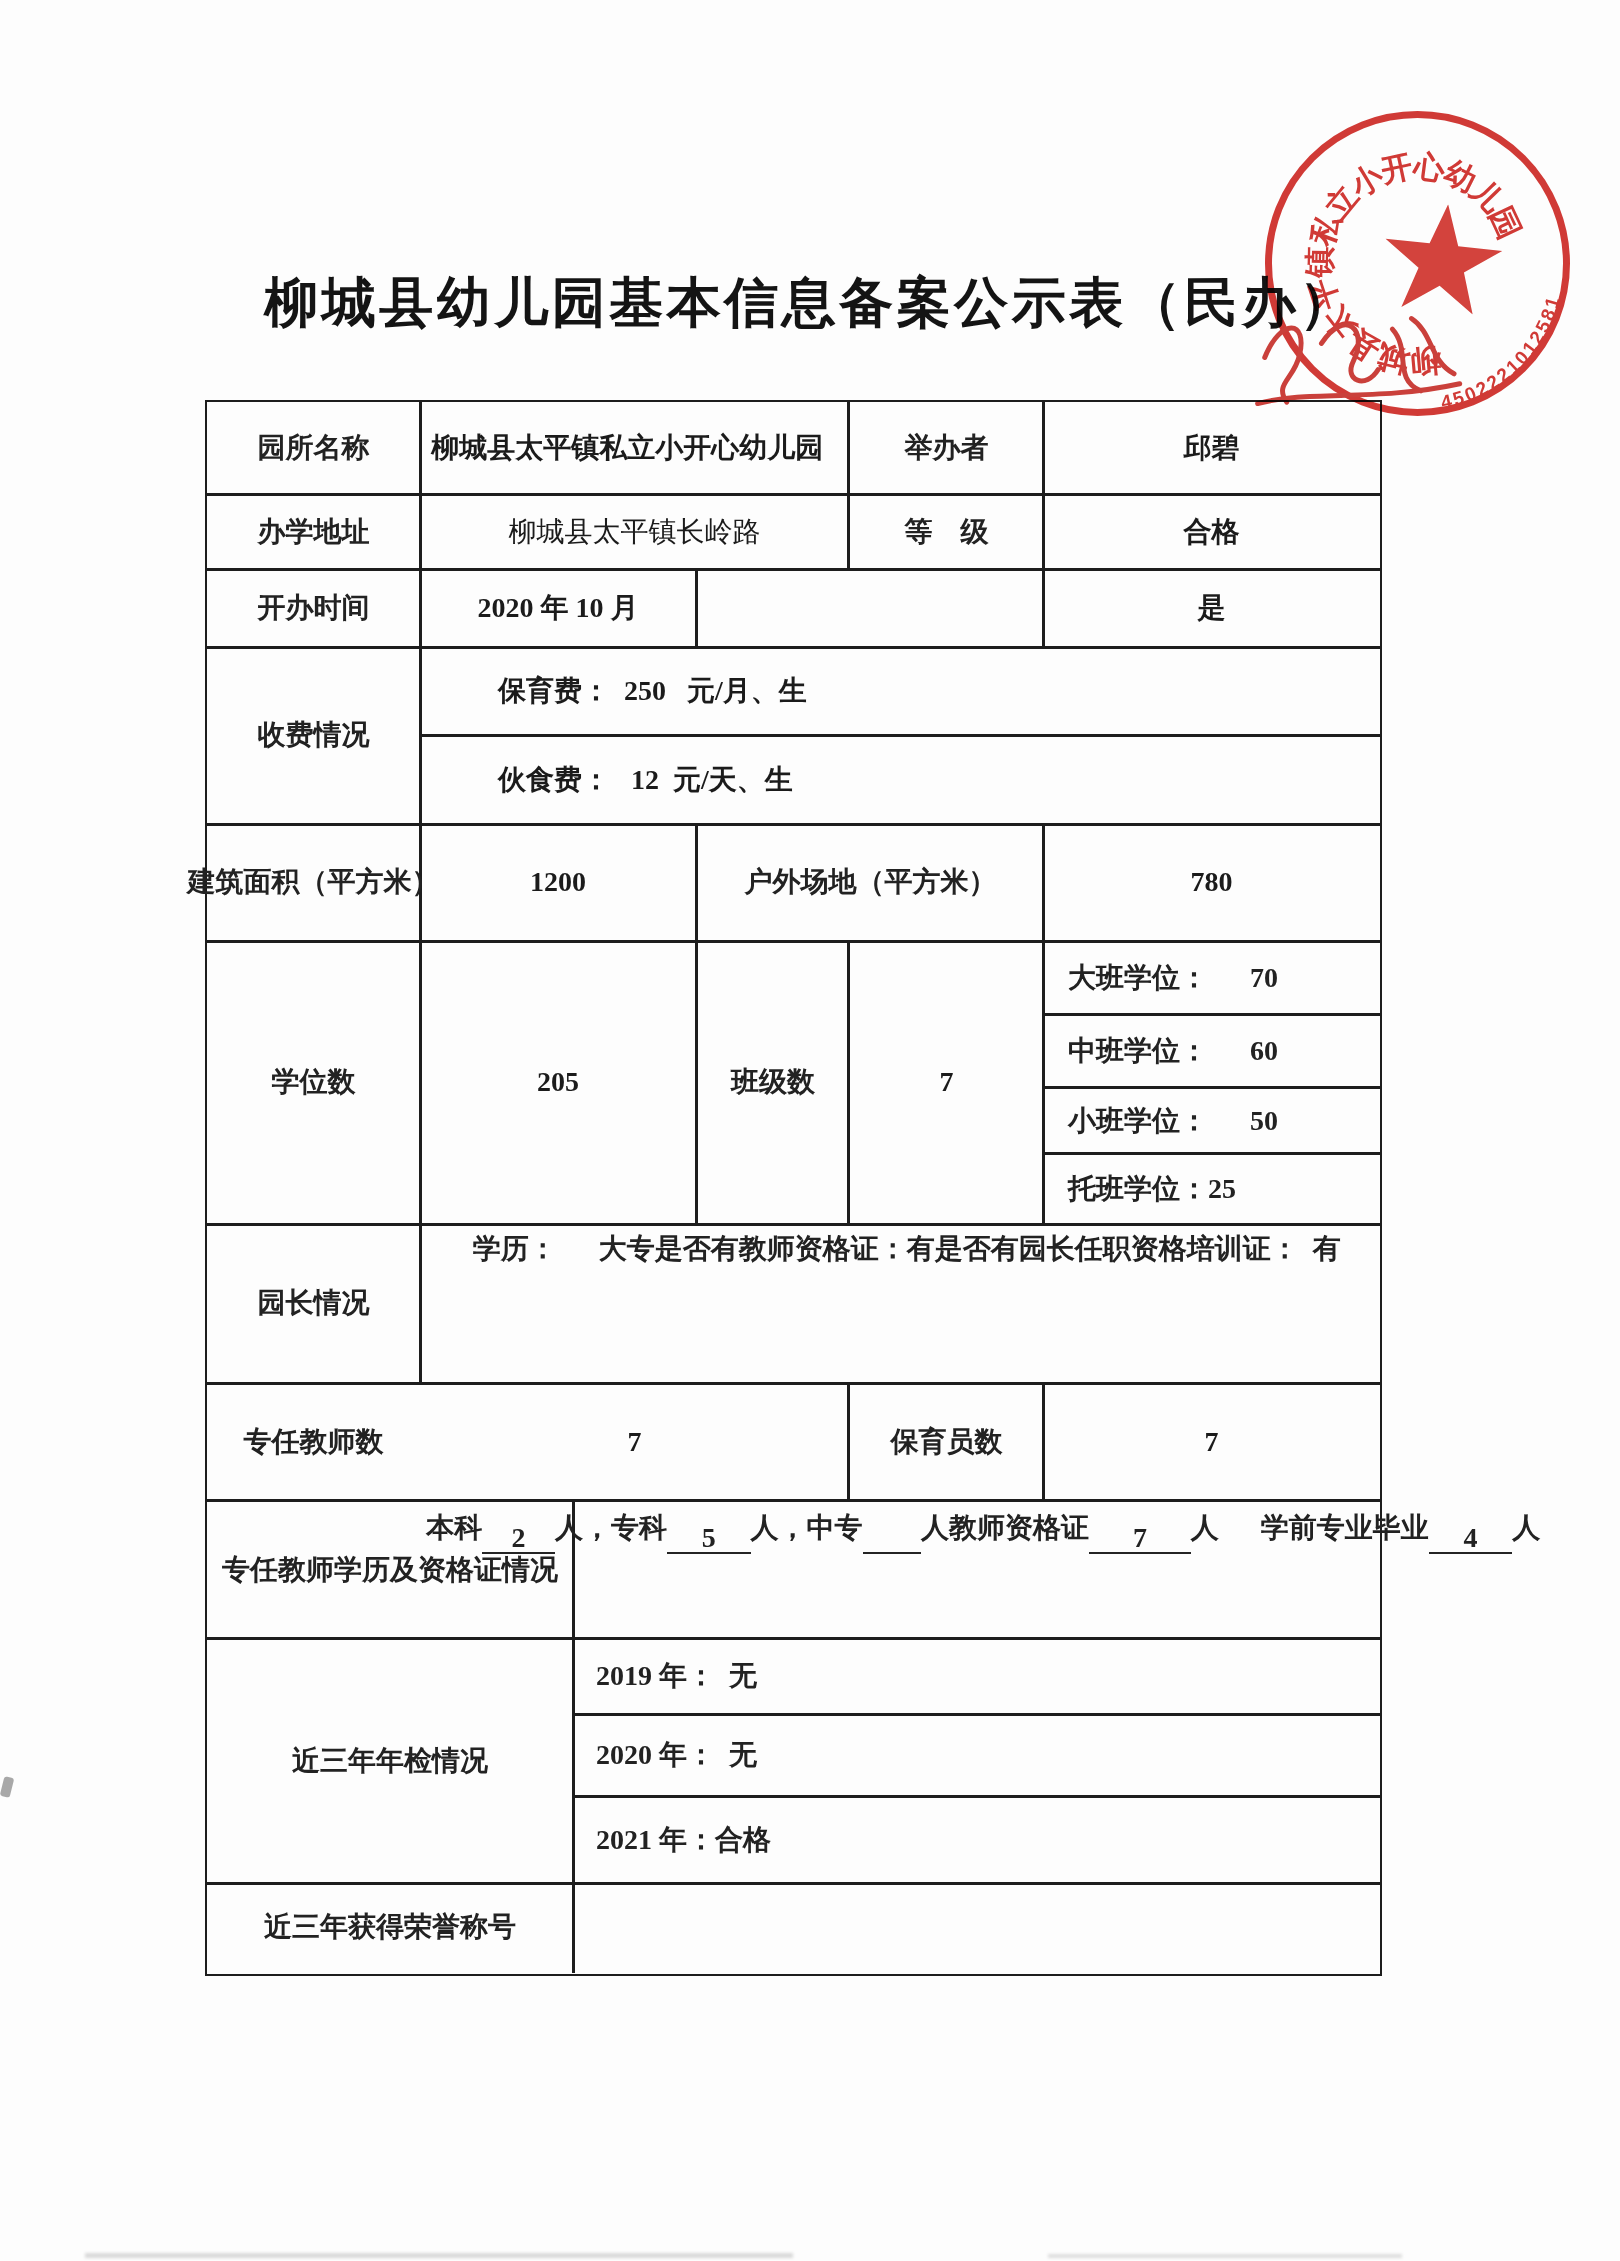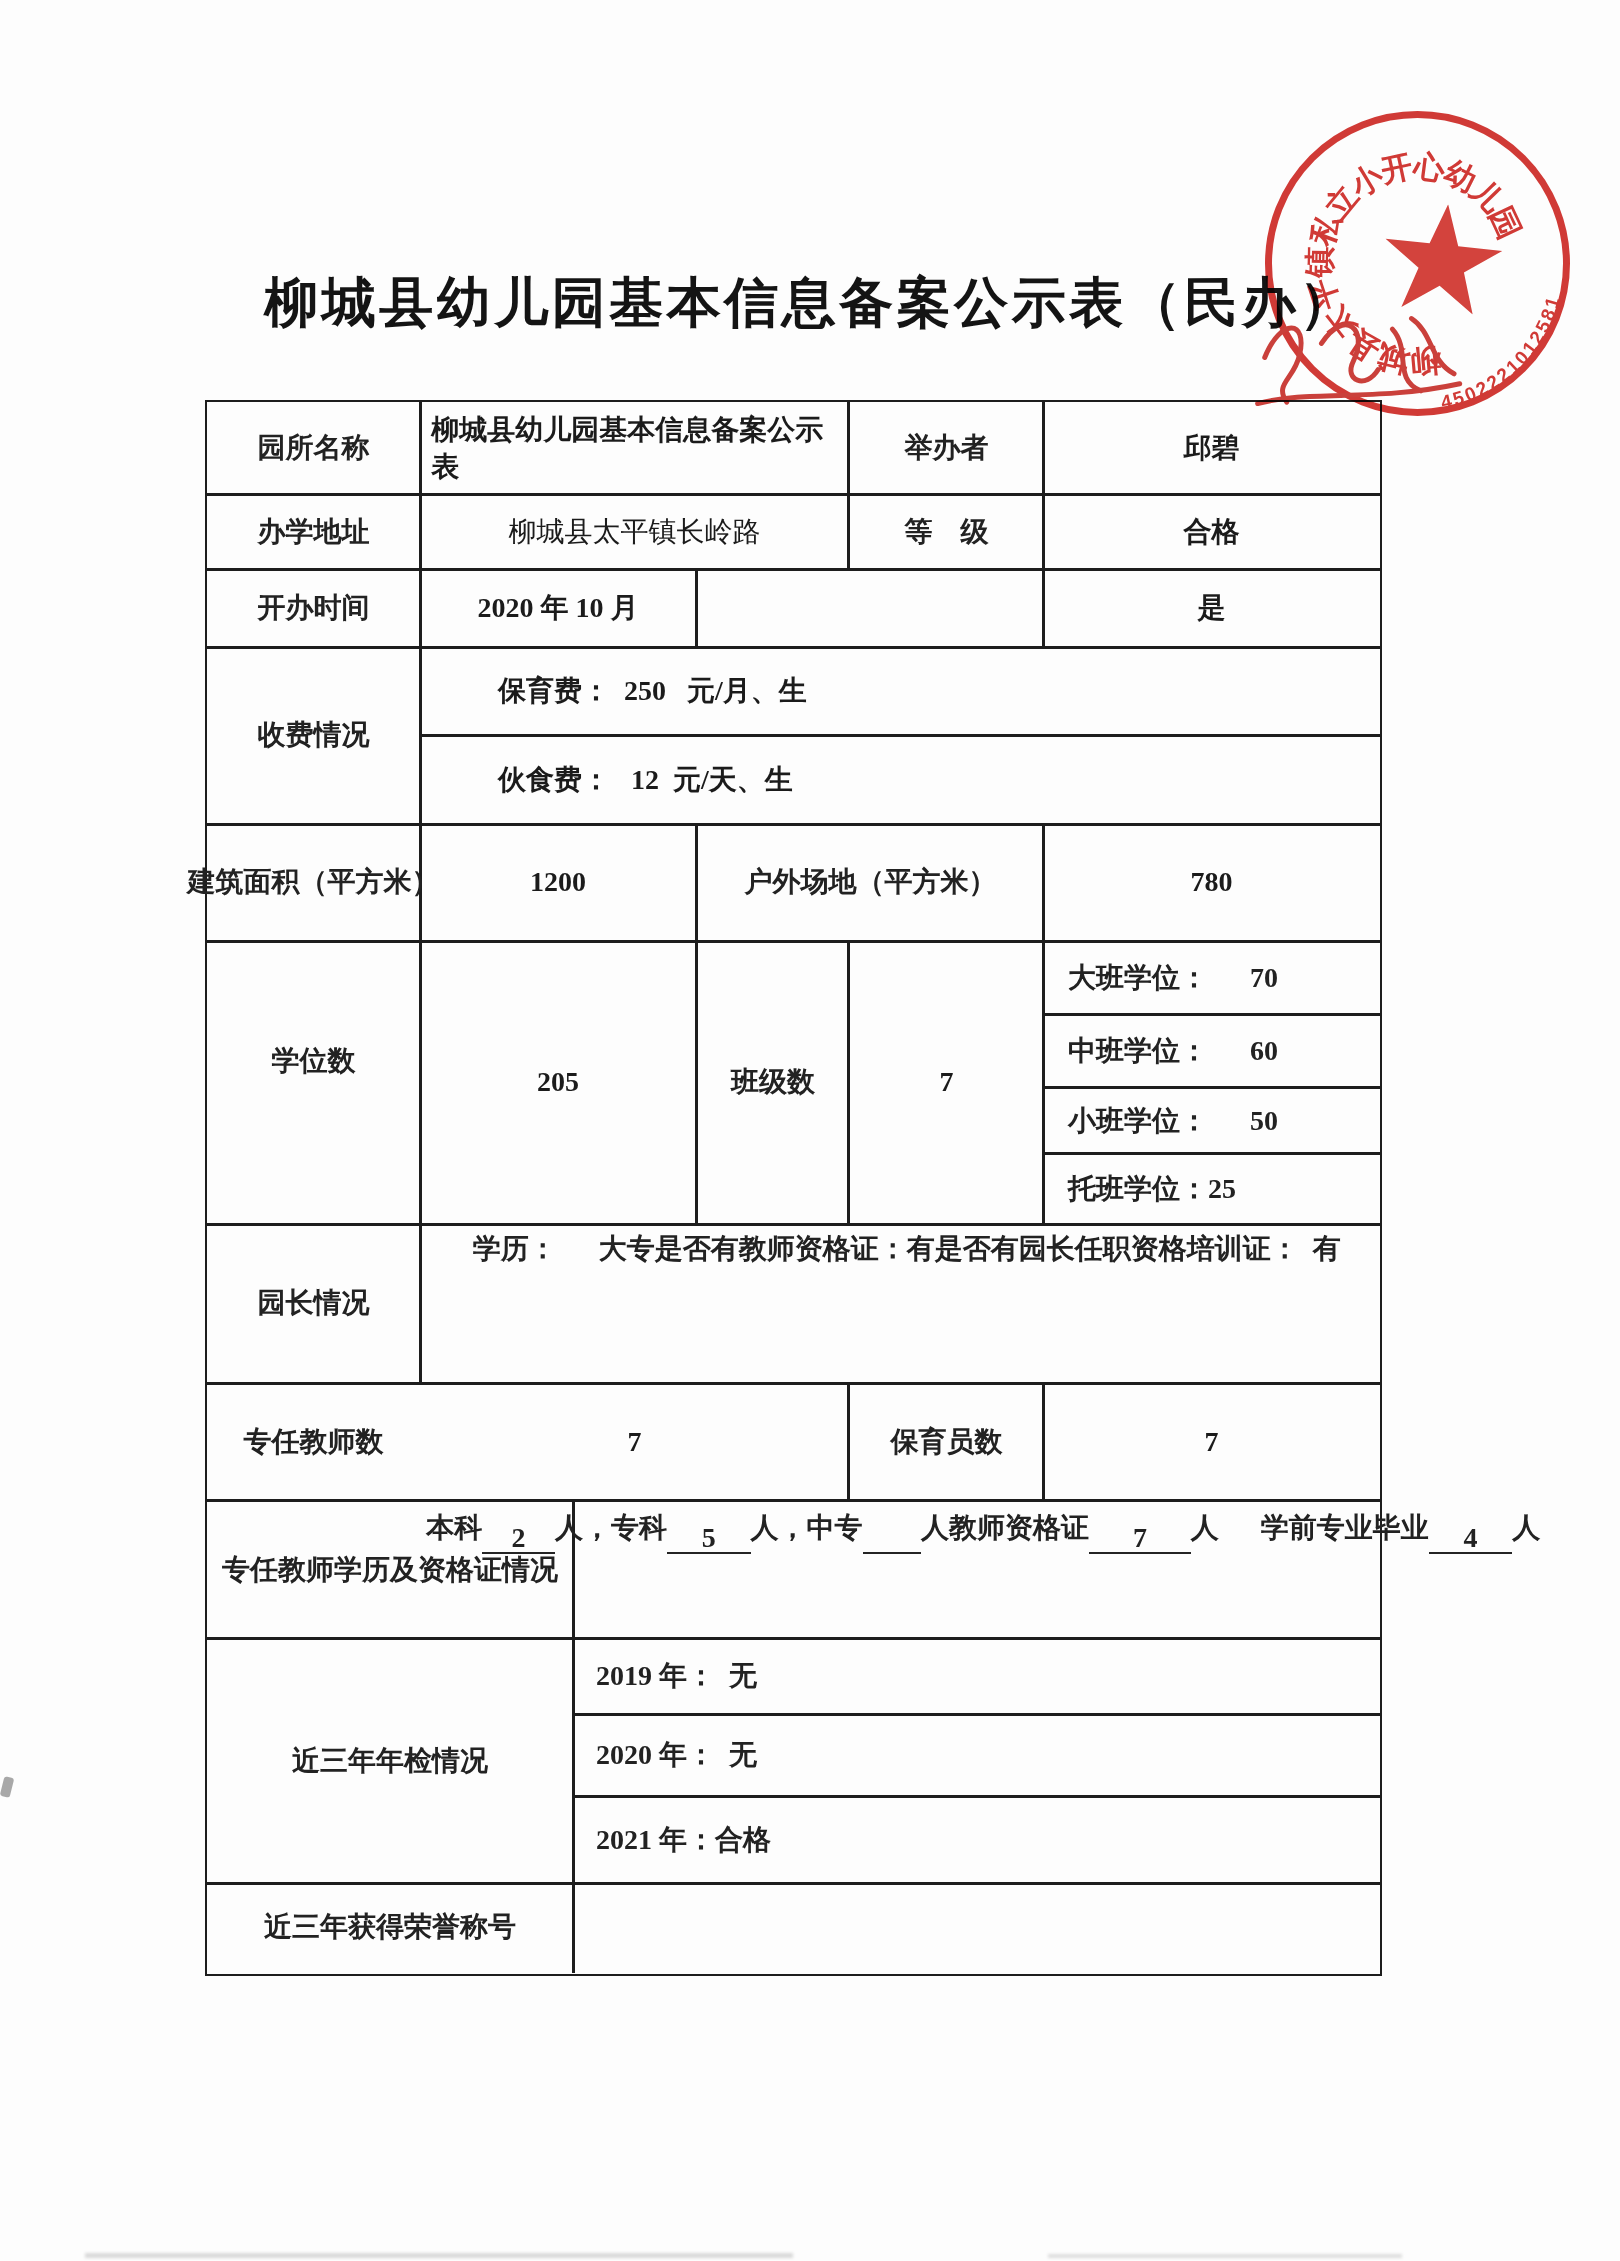--- a/index.html
+++ b/index.html
@@ -70,21 +70,21 @@
     <div class="vl" style="left:488px;top:422px;height:402px;"></div>
     <div class="vl" style="left:640px;top:0;height:167px;"></div>
     <div class="vl" style="left:640px;top:539px;height:285px;"></div>
     <div class="vl" style="left:640px;top:982px;height:118px;"></div>
     <div class="vl" style="left:835px;top:0;height:247px;"></div>
     <div class="vl" style="left:835px;top:422px;height:117px;"></div>
     <div class="vl" style="left:835px;top:539px;height:285px;"></div>
     <div class="vl" style="left:835px;top:982px;height:118px;"></div>
 
     <div class="cell lab" style="left:0;top:0;width:213px;height:93px;">园所名称</div>
-    <div class="cell val left" style="left:213px;top:0;width:429px;height:93px;padding:0 11.3px;white-space:normal;font-weight:700;">柳城县幼儿园基本信息备案公示表</div>
+    <div class="cell val left" style="left:213px;top:0;width:429px;height:93px;padding:0 11.3px;white-space:normal;font-weight:700;">柳城县太平镇私立小开心幼儿园</div>
     <div class="cell lab" style="left:642px;top:0;width:195px;height:93px;">举办者</div>
     <div class="cell val" style="left:837px;top:0;width:335px;height:93px;">邱碧</div>
 
     <div class="cell lab" style="left:0;top:93px;width:213px;height:74px;">办学地址</div>
     <div class="cell val" style="left:213px;top:93px;width:429px;height:74px;font-weight:400;">柳城县太平镇长岭路</div>
     <div class="cell lab" style="left:642px;top:93px;width:195px;height:74px;">等    级</div>
     <div class="cell val" style="left:837px;top:93px;width:335px;height:74px;font-weight:700;">合格</div>
 
     <div class="cell lab" style="left:0;top:167px;width:213px;height:78px;">开办时间</div>
     <div class="cell val" style="left:213px;top:167px;width:276px;height:78px;">2020 年 10 月</div>
@@ -98,21 +98,21 @@
       <div>建筑面积</div>
       <div>（平方米）</div>
     </div>
     <div class="cell val" style="left:213px;top:422px;width:276px;height:117px;">1200</div>
     <div class="cell lab col" style="left:490px;top:422px;width:347px;height:117px;">
       <div>户外场地</div>
       <div>（平方米）</div>
     </div>
     <div class="cell val" style="left:837px;top:422px;width:335px;height:117px;">780</div>
 
-    <div class="cell lab" style="left:0;top:518px;width:213px;height:283px;">学位数</div>
+    <div class="cell lab" style="left:0;top:539px;width:213px;height:283px;">学位数</div>
     <div class="cell val" style="left:213px;top:539px;width:276px;height:283px;">205</div>
     <div class="cell lab" style="left:490px;top:539px;width:152px;height:283px;">班级数</div>
     <div class="cell val" style="left:642px;top:539px;width:195px;height:283px;">7</div>
     <div class="cell lab left" style="left:837px;top:539px;width:335px;height:74px;padding-left:24px;">大班学位：      70</div>
     <div class="cell lab left" style="left:837px;top:613px;width:335px;height:73px;padding-left:24px;">中班学位：      60</div>
     <div class="cell lab left" style="left:837px;top:686px;width:335px;height:66px;padding-left:24px;">小班学位：      50</div>
     <div class="cell lab left" style="left:837px;top:752px;width:335px;height:71px;padding-left:24px;">托班学位：25</div>
 
     <div class="cell lab" style="left:0;top:822px;width:213px;height:159px;">园长情况</div>
     <div class="cell lab col left" style="left:213px;top:822px;width:958px;height:159px;padding-left:15.6px;align-items:flex-start;justify-content:center;line-height:1.8;">

